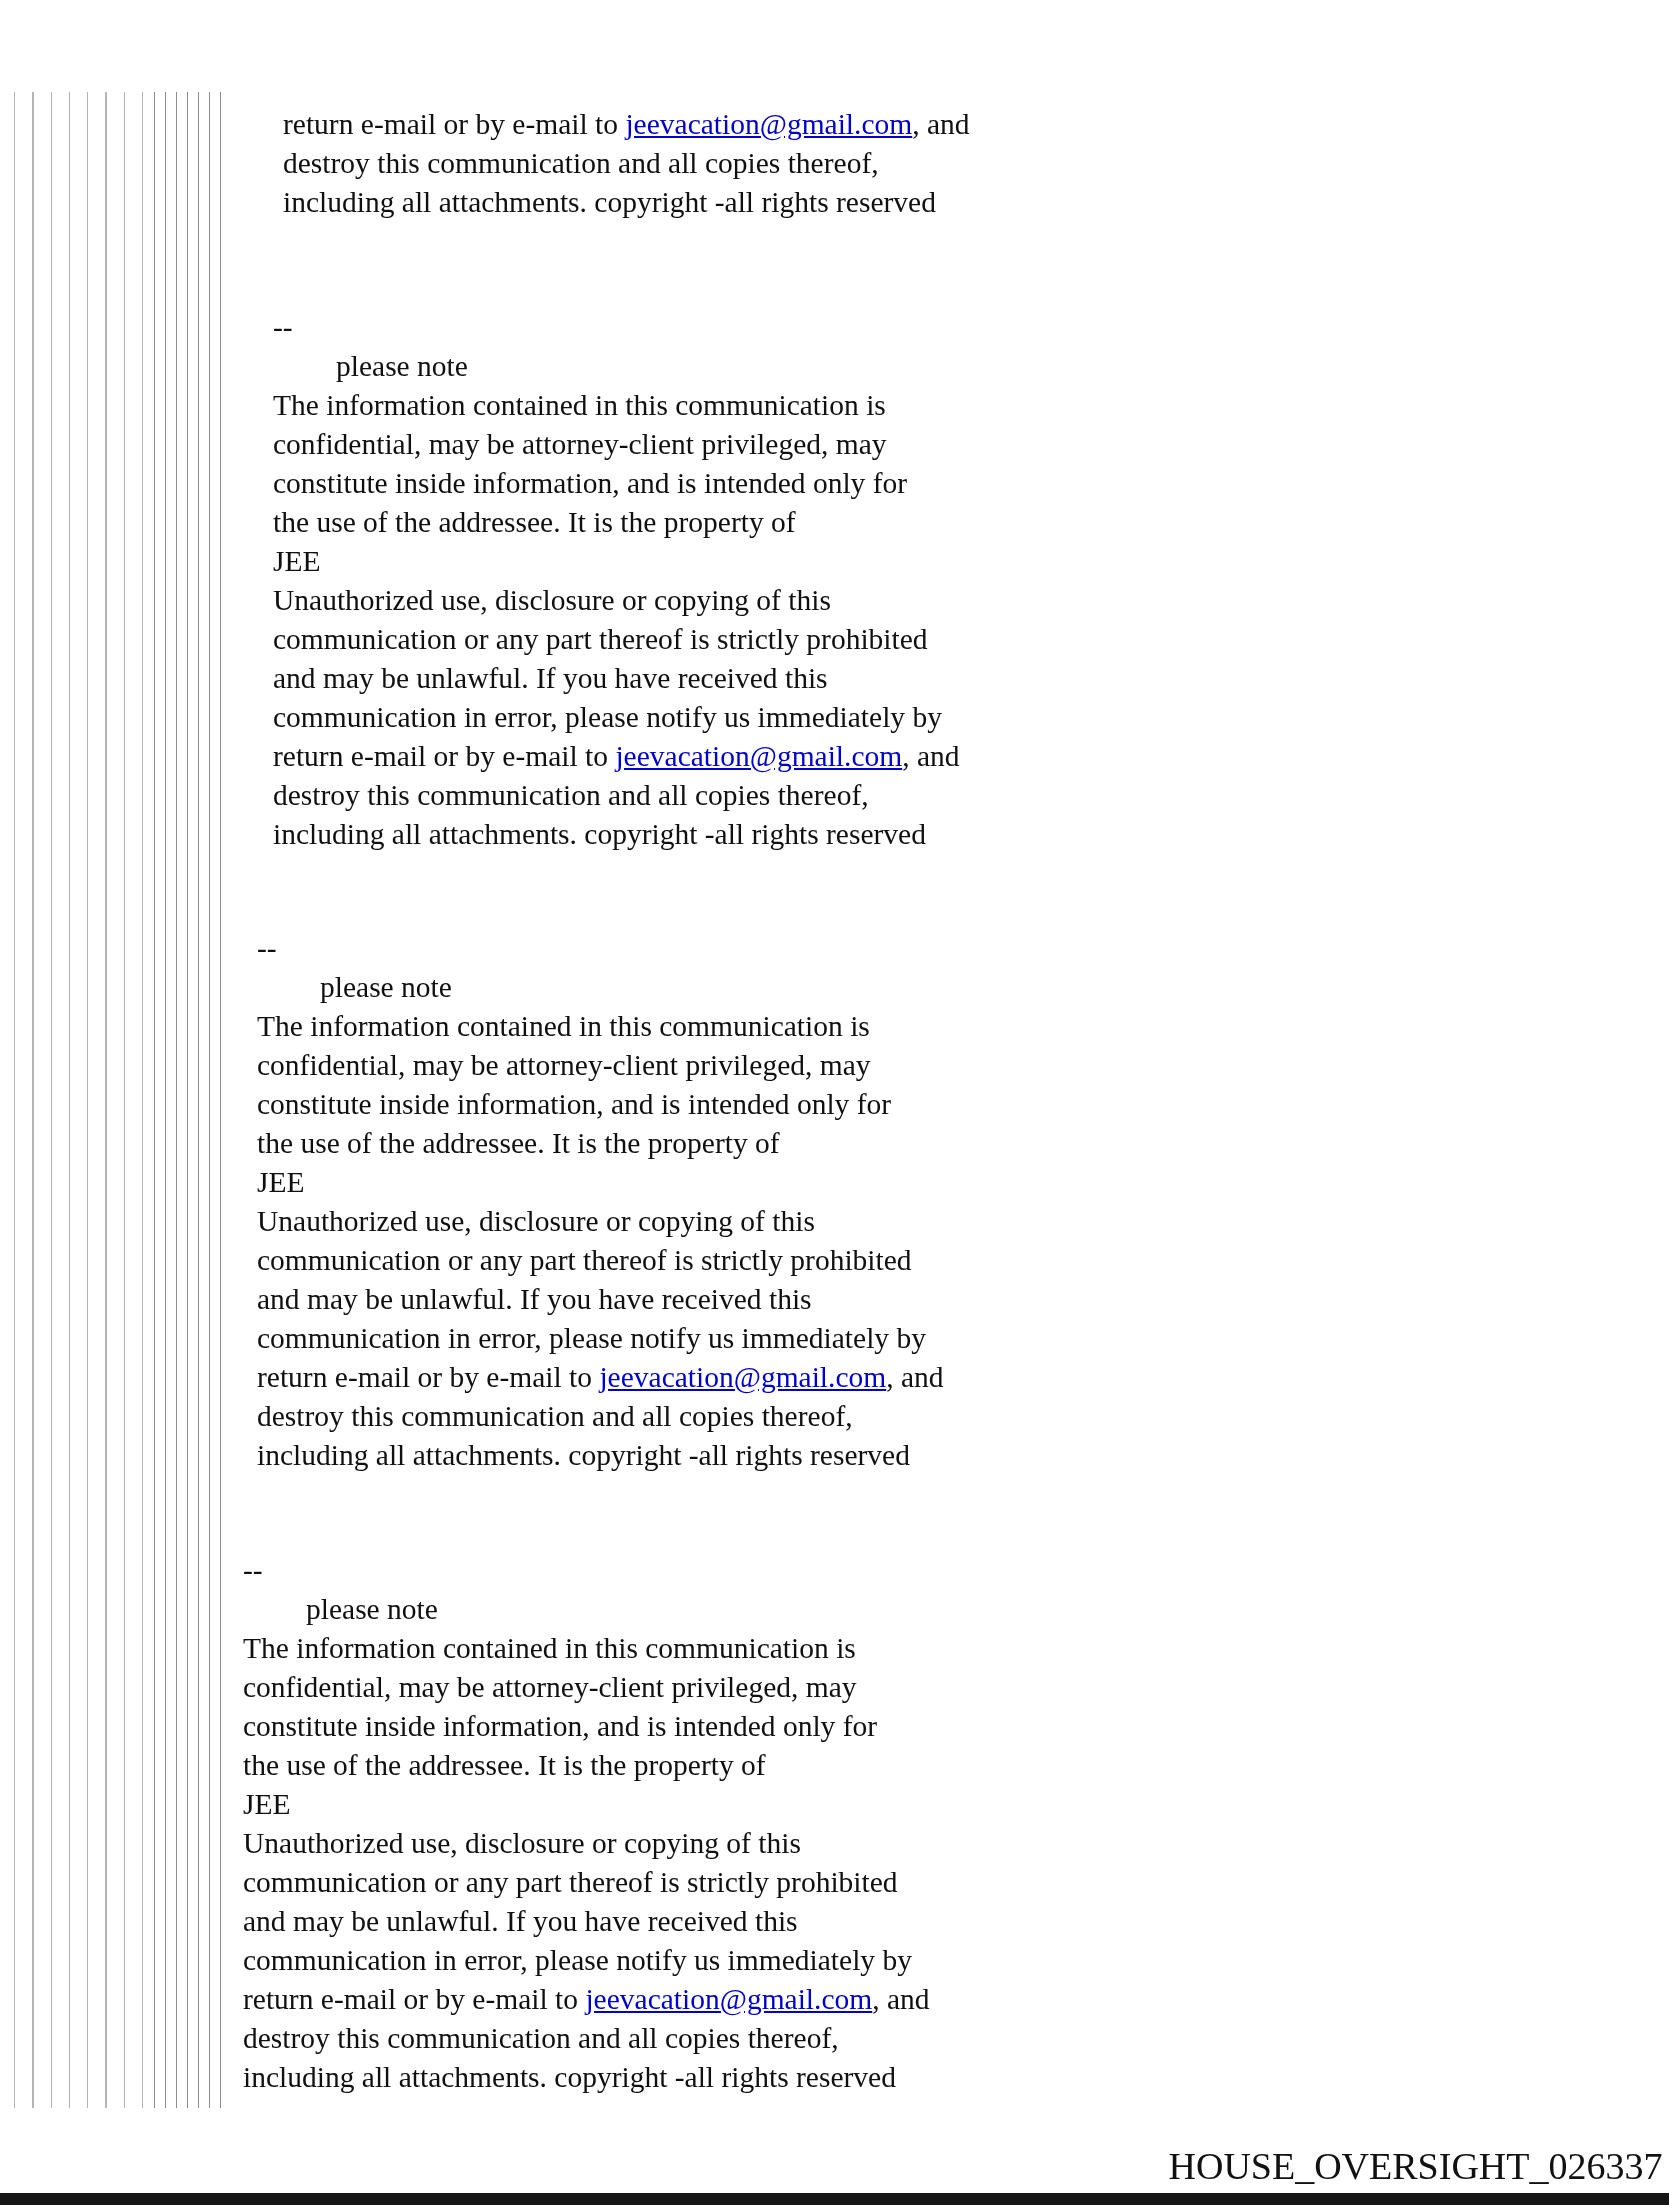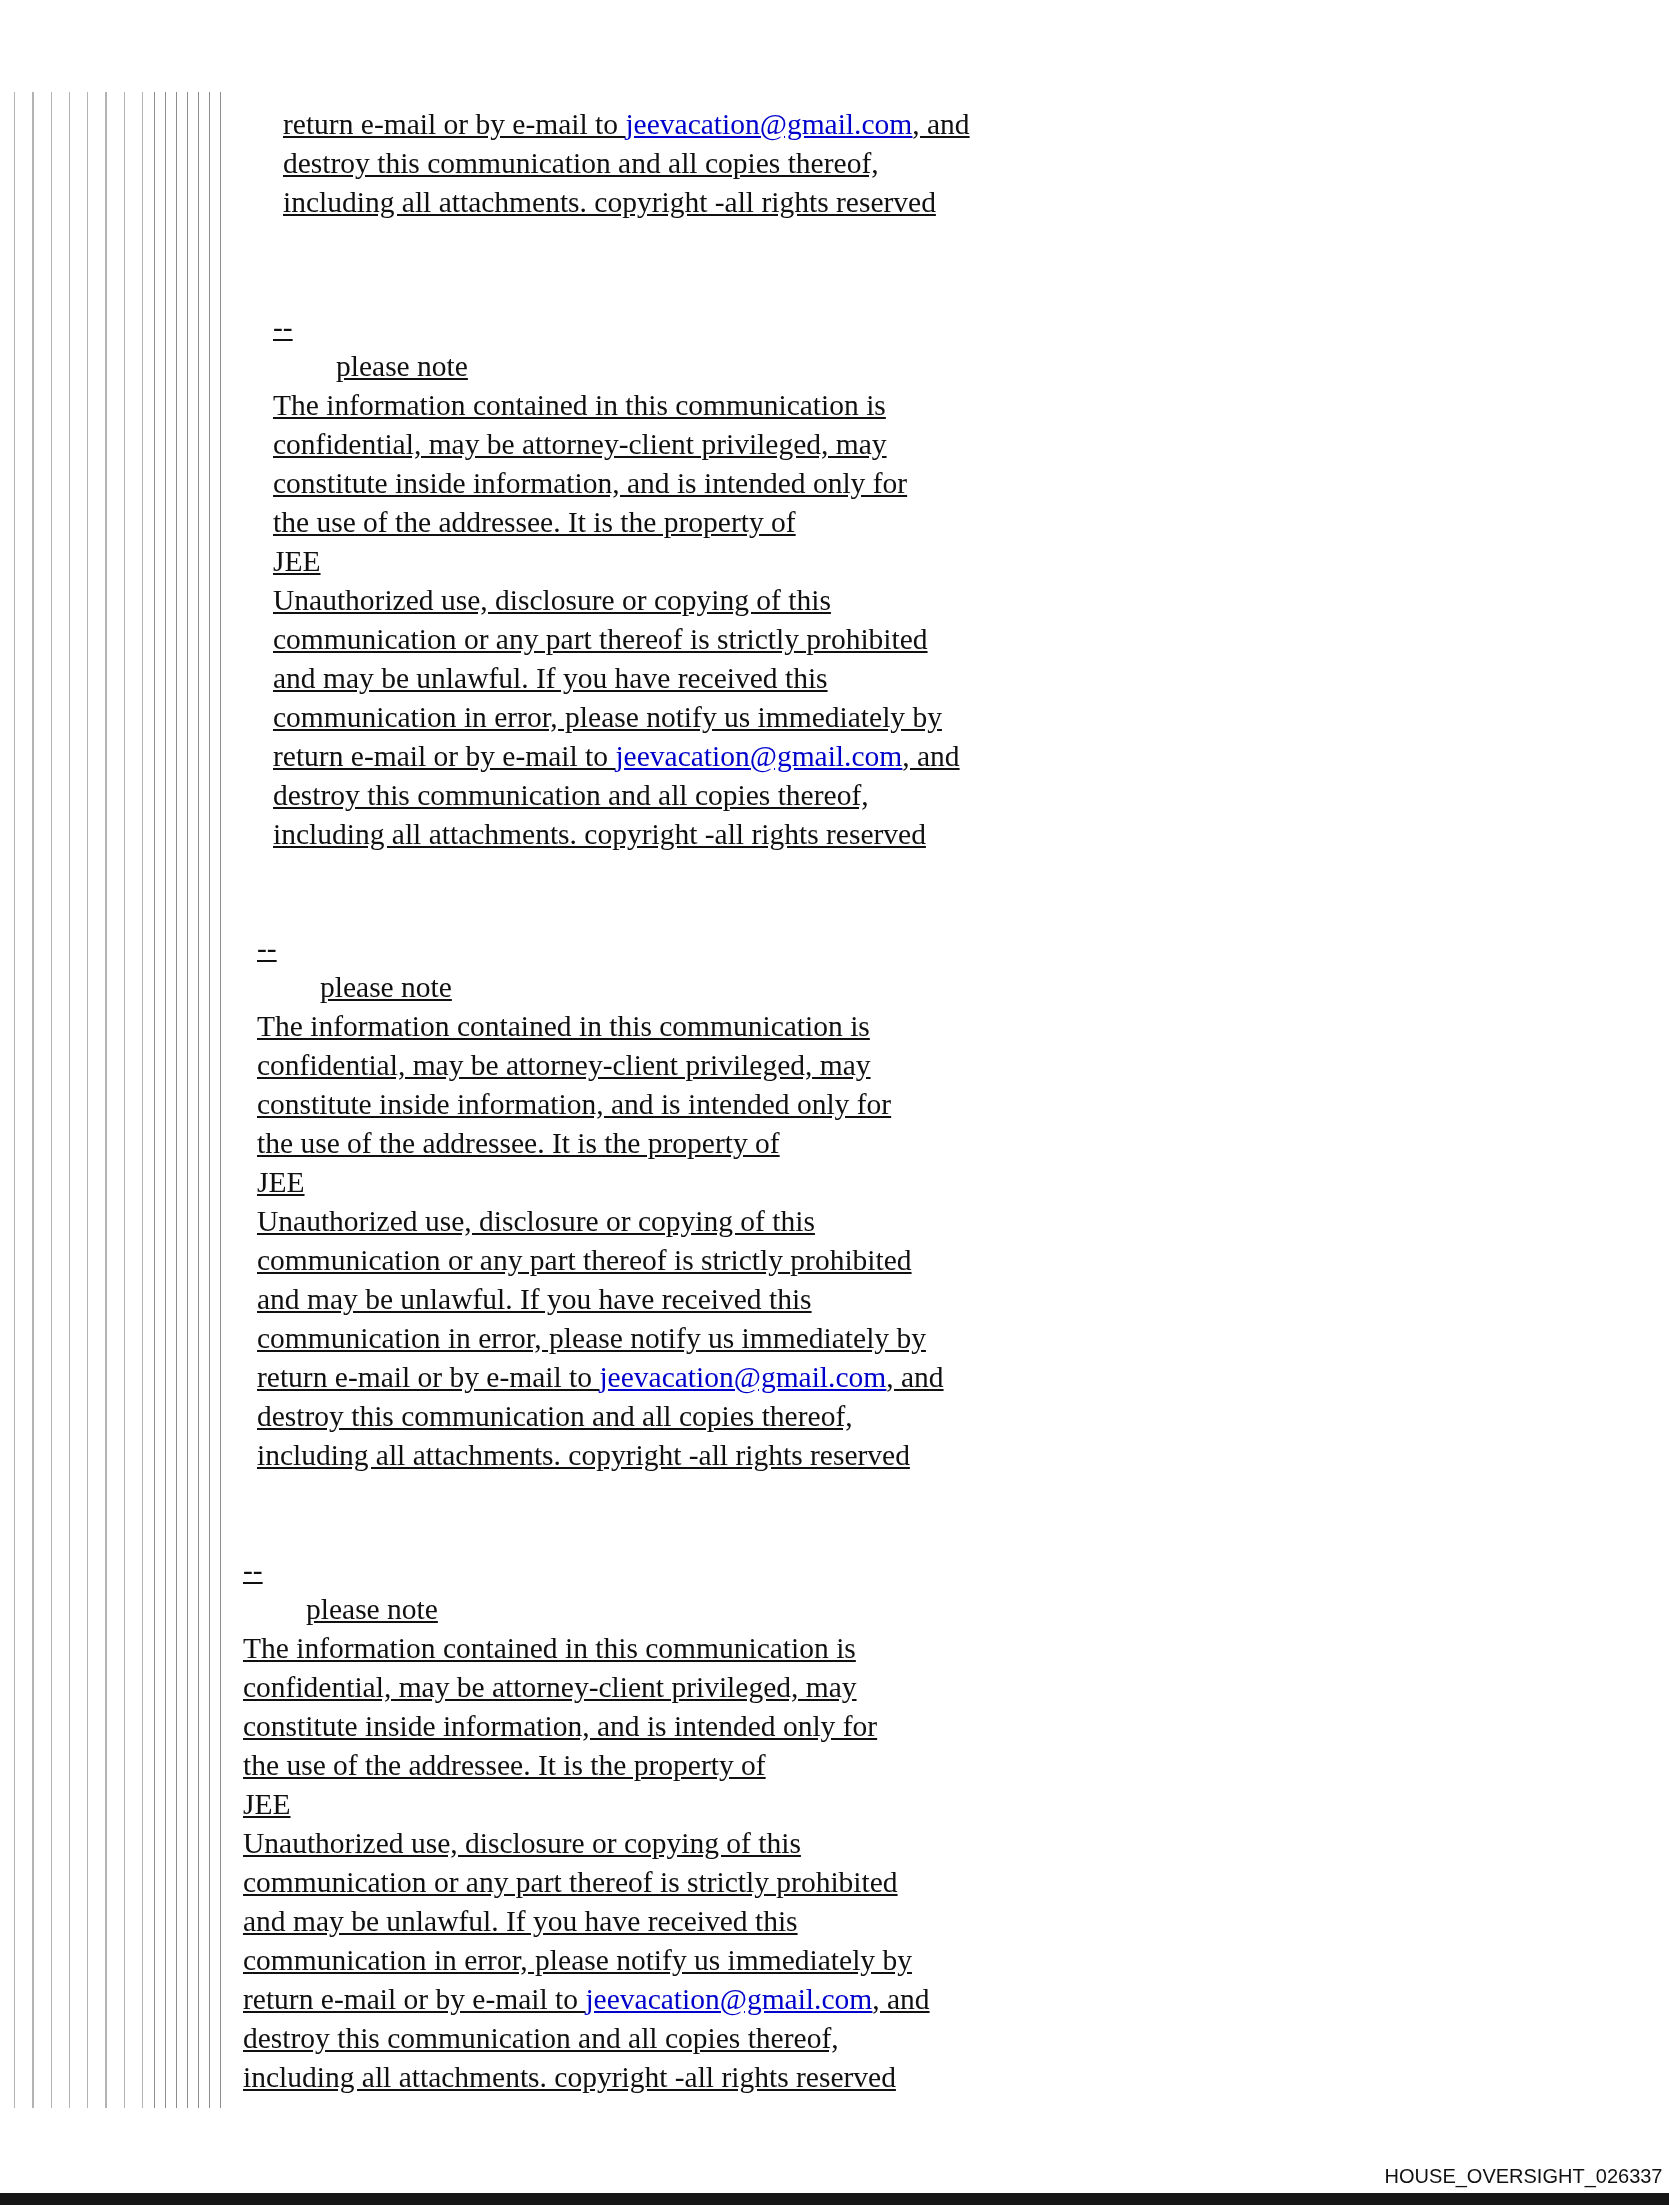--- a/index.html
+++ b/index.html
@@ -6,21 +6,21 @@
   html, body { background: #ffffff; }
   .page {
     position: relative;
     width: 1669px;
     height: 2205px;
     background: #ffffff;
     font-family: "Liberation Serif", serif;
     color: #101010;
     overflow: hidden;
   }
-  .block { position: absolute; text-decoration: underline; }
+  .block { position: absolute; }
   .line {
     font-size: 29.5px;
     line-height: 39px;
     white-space: pre-wrap;
   }
   .note { margin-left: 63px; }
   .email-link {
     color: #0000cc;
     text-decoration: underline;
     cursor: pointer;
@@ -37,22 +37,22 @@
   }
   .bars-b {
     left: 154px;
     width: 73px;
     background: repeating-linear-gradient(to right, #8d8d8d 0, #8d8d8d 1.3px, transparent 1.3px, transparent 11px);
   }
   .bates {
     position: absolute;
     right: 6.5px;
     bottom: 17px;
-    font-family: Liberation Sans, sans-serif;
-    font-size: 20px;
+    font-family: Liberation Serif, serif;
+    font-size: 38px;
     color: #111111;
   }
   .scan-edge {
     position: absolute;
     left: 0;
     bottom: 0;
     width: 100%;
     height: 11.8px;
     background: #161616;
   }

